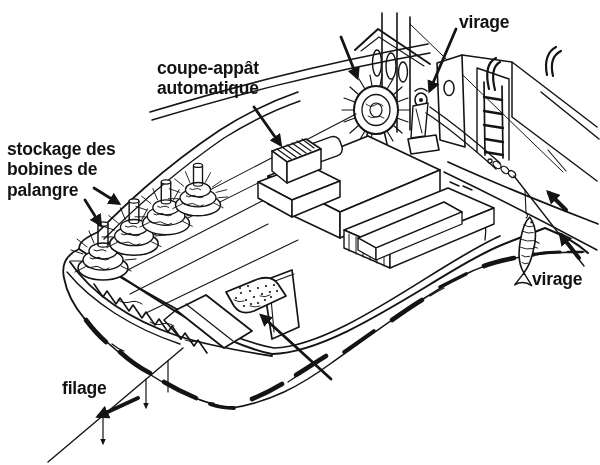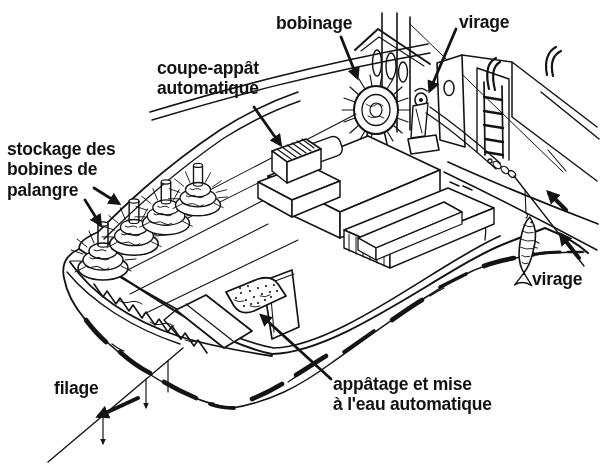--- a/index.html
+++ b/index.html
@@ -269,25 +269,22 @@
       <path d="M341,37 L357,77" marker-end="url(#ah)"></path>
       <path d="M456,29 L430,90" marker-end="url(#ah)"></path>
       <path d="M254,107 L280,144" marker-end="url(#ah)"></path>
       <path d="M94,188 L118,203" marker-end="url(#ah)"></path>
       <path d="M85,200 L100,224" marker-end="url(#ah)"></path>
       <path d="M331,379 L262,316" marker-end="url(#ah)"></path>
     </g>
   </g>
 </svg>
 
-<div class="lbl" style="left:276px;top:13px;">bobinage</div>
 <div class="lbl" style="left:459px;top:12px;">virage</div>
 <div class="lbl" style="left:157px;top:58px;">coupe-appât
 automatique</div>
 <div class="lbl" style="left:7px;top:139px;">stockage des
 bobines de
 palangre</div>
 <div class="lbl" style="left:532px;top:269px;">virage</div>
-<div class="lbl" style="left:333px;top:374px;">appâtage et mise
-à l'eau automatique</div>
-<div class="lbl" style="left:54px;top:378px;">filage</div>
+<div class="lbl" style="left:62px;top:378px;">filage</div>
 
 </div>
 
 </body></html>

